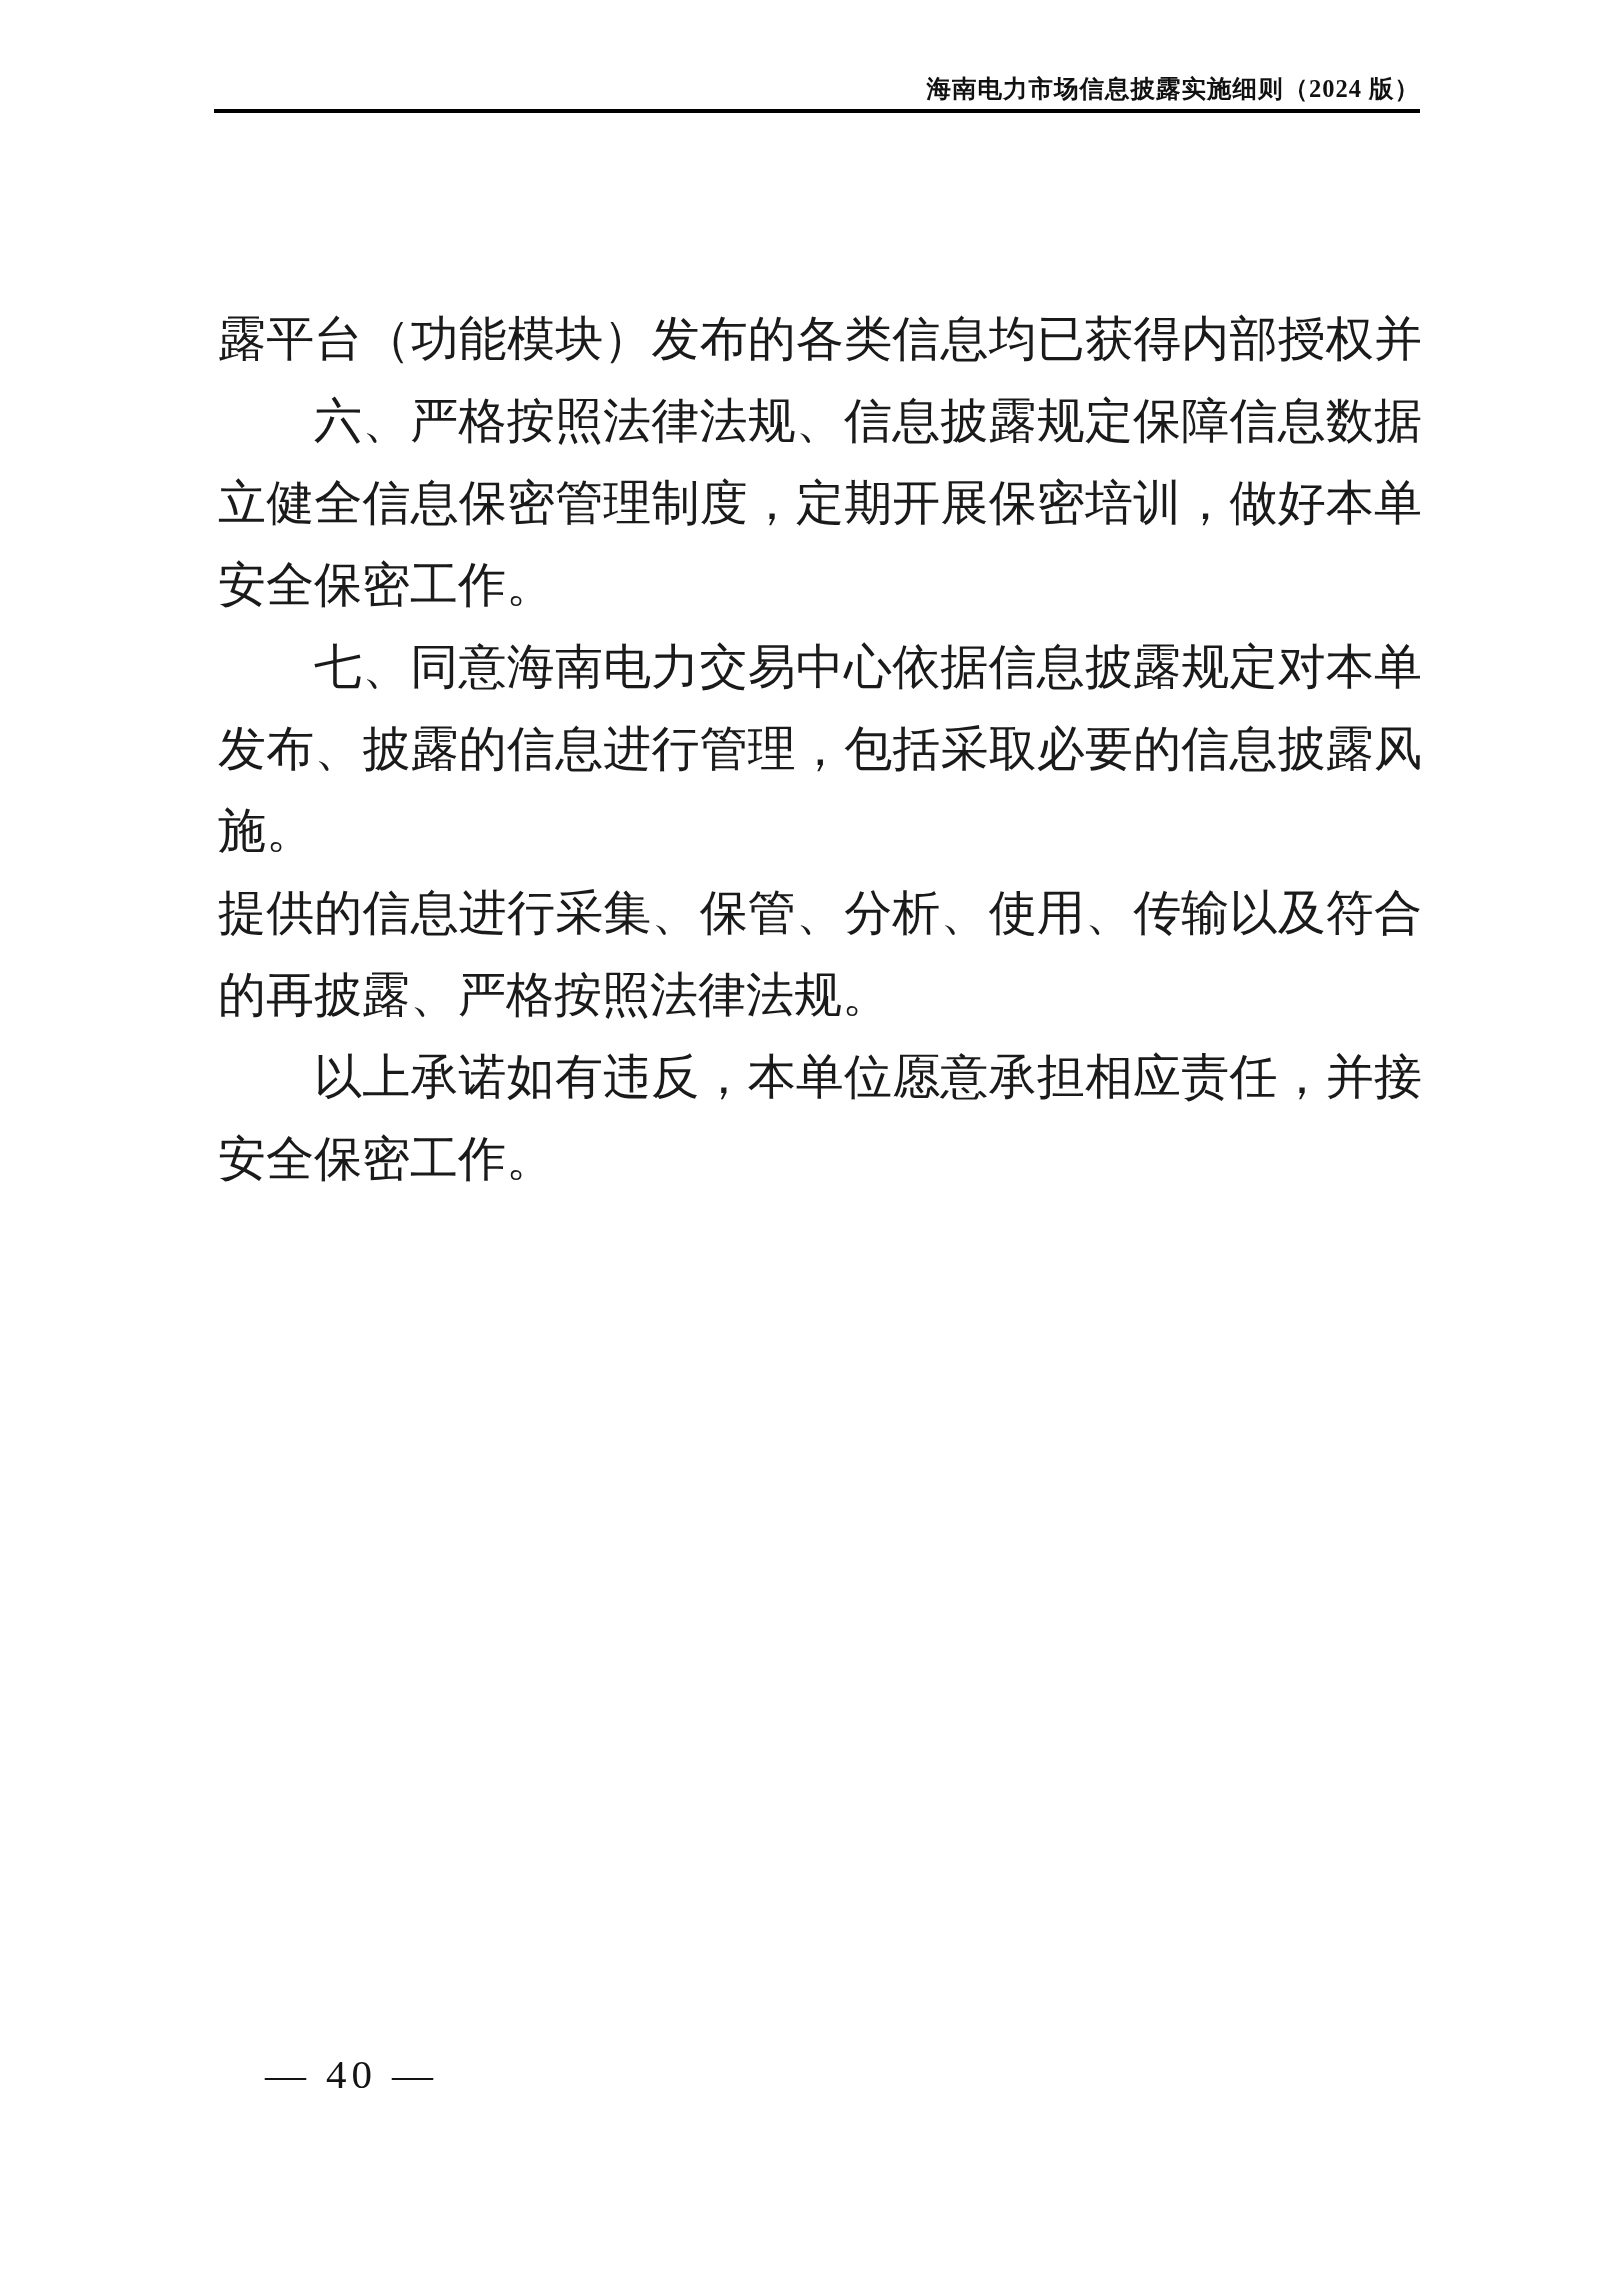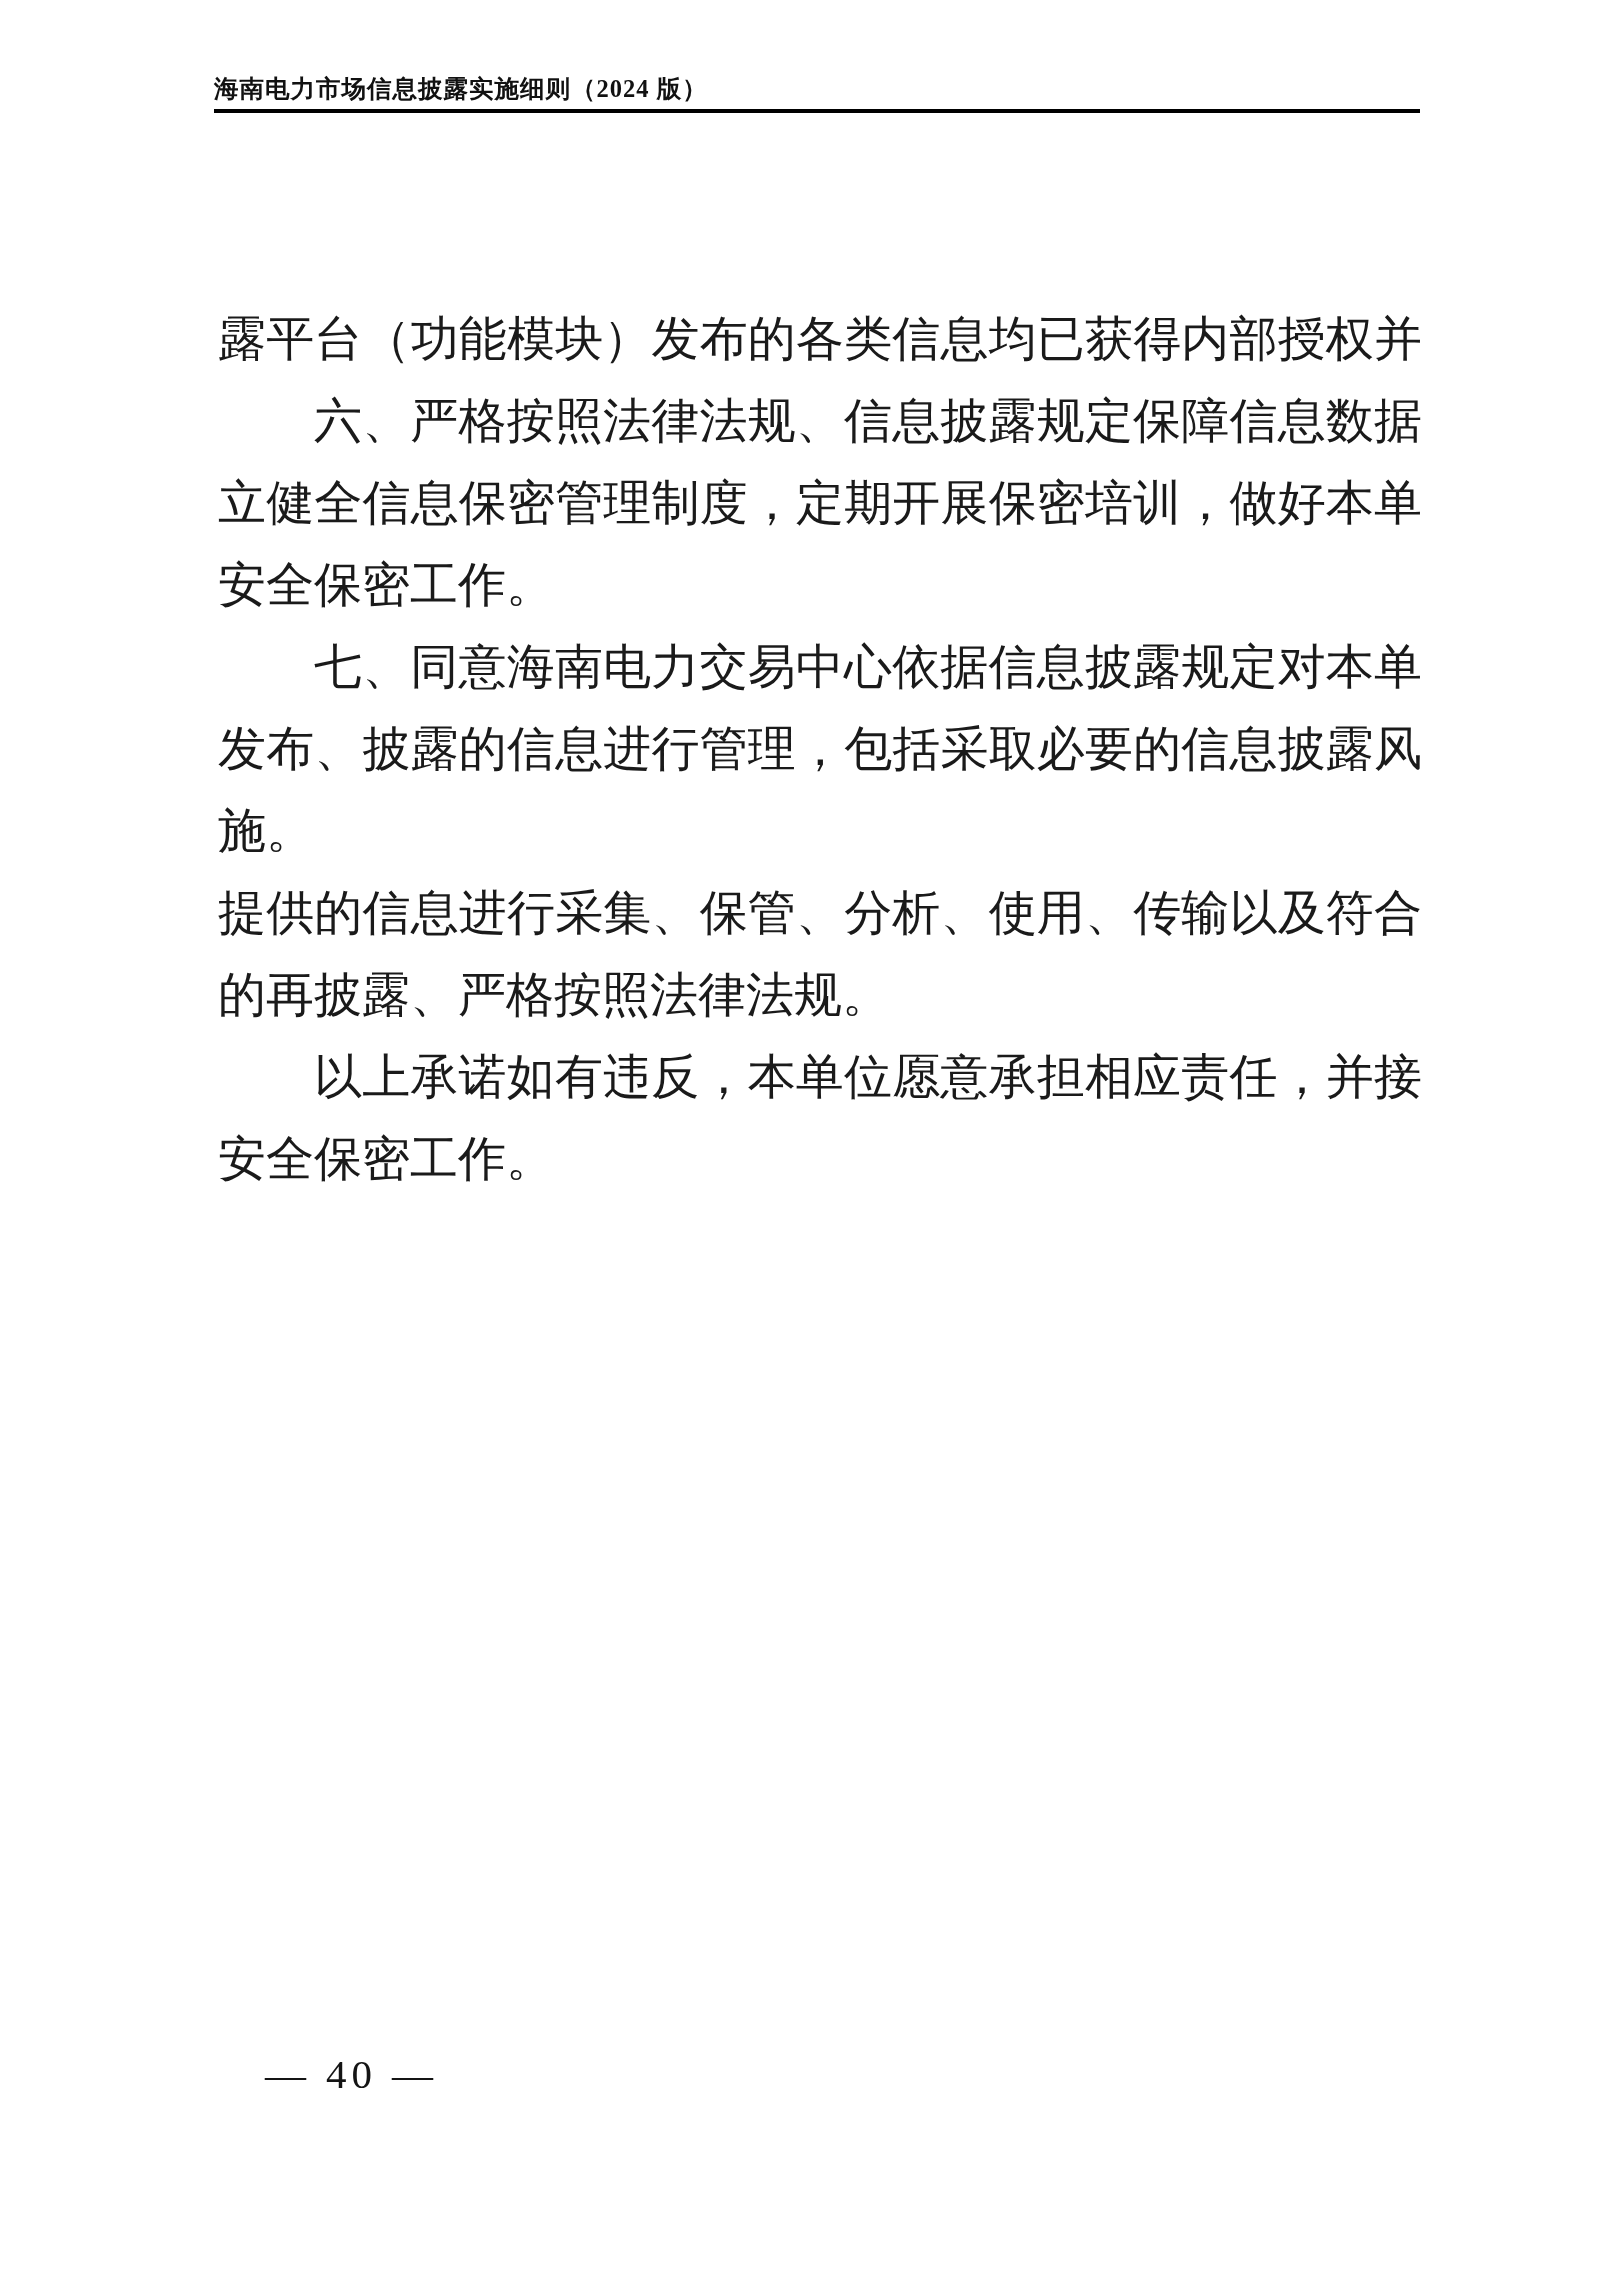--- a/index.html
+++ b/index.html
@@ -15,21 +15,21 @@
     overflow: hidden;
     font-family: "Liberation Serif", "DejaVu Serif", serif;
     color: #1a1a1a;
   }
   
   .header-title {
     position: absolute;
     left: 214px;
     top: 73px;
     width: 1206px;
-    text-align: left;
+    text-align: right;
     font-size: 24.5px;
     line-height: 31px;
     font-weight: 700;
     letter-spacing: 1px;
     color: #111111;
   }
   .header-rule {
     position: absolute;
     left: 214px;
     top: 109px;

